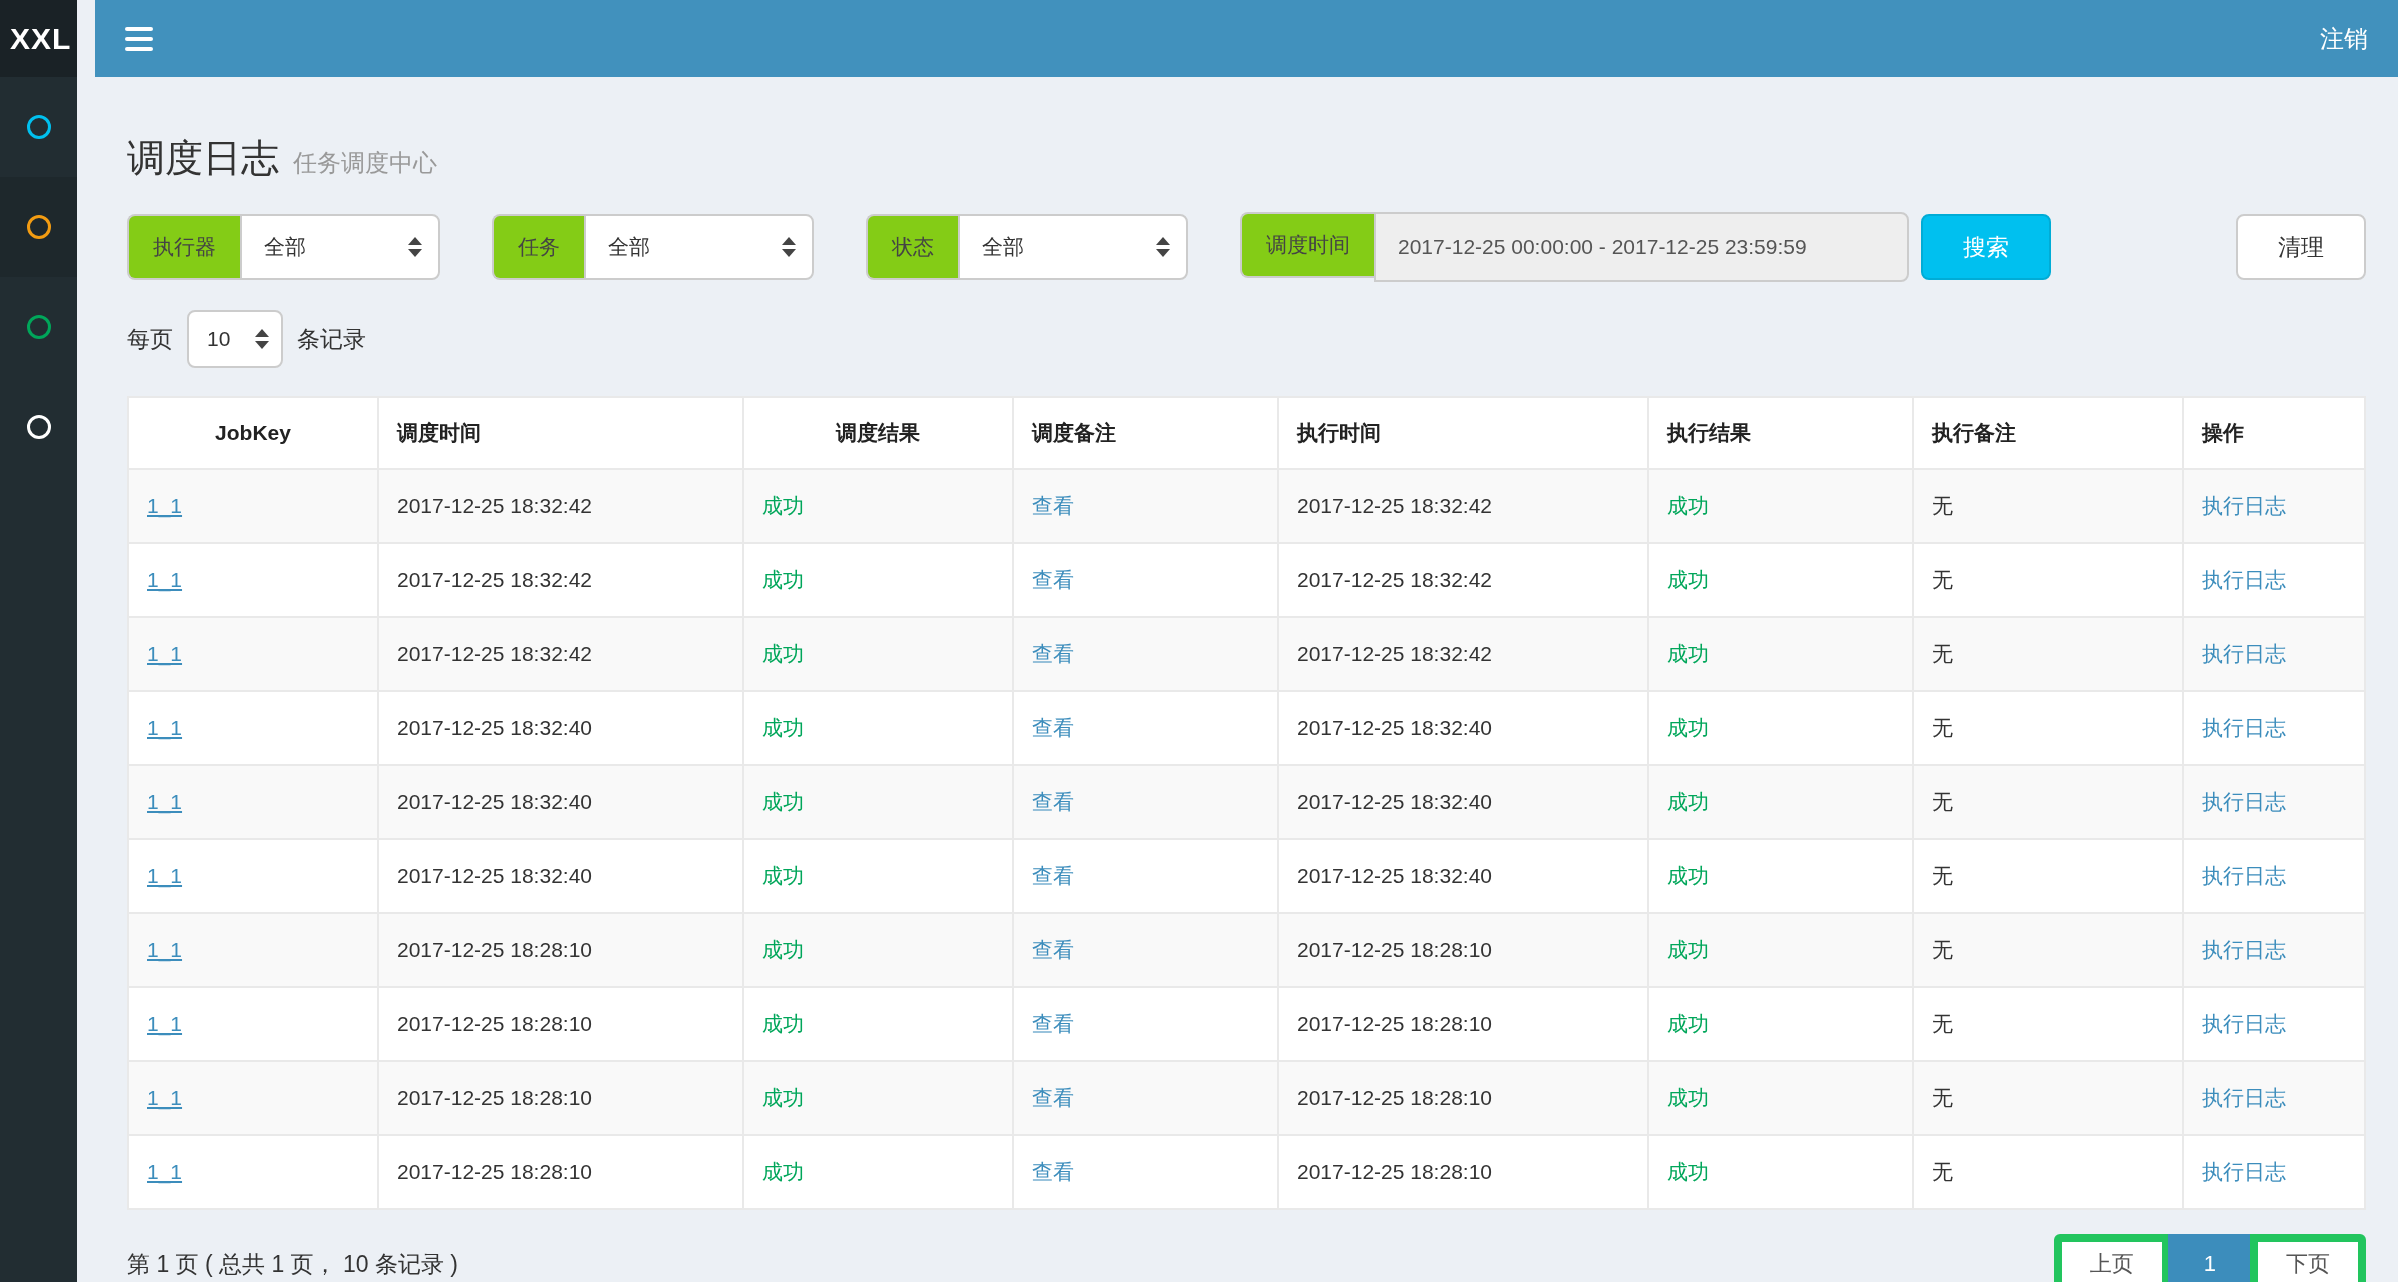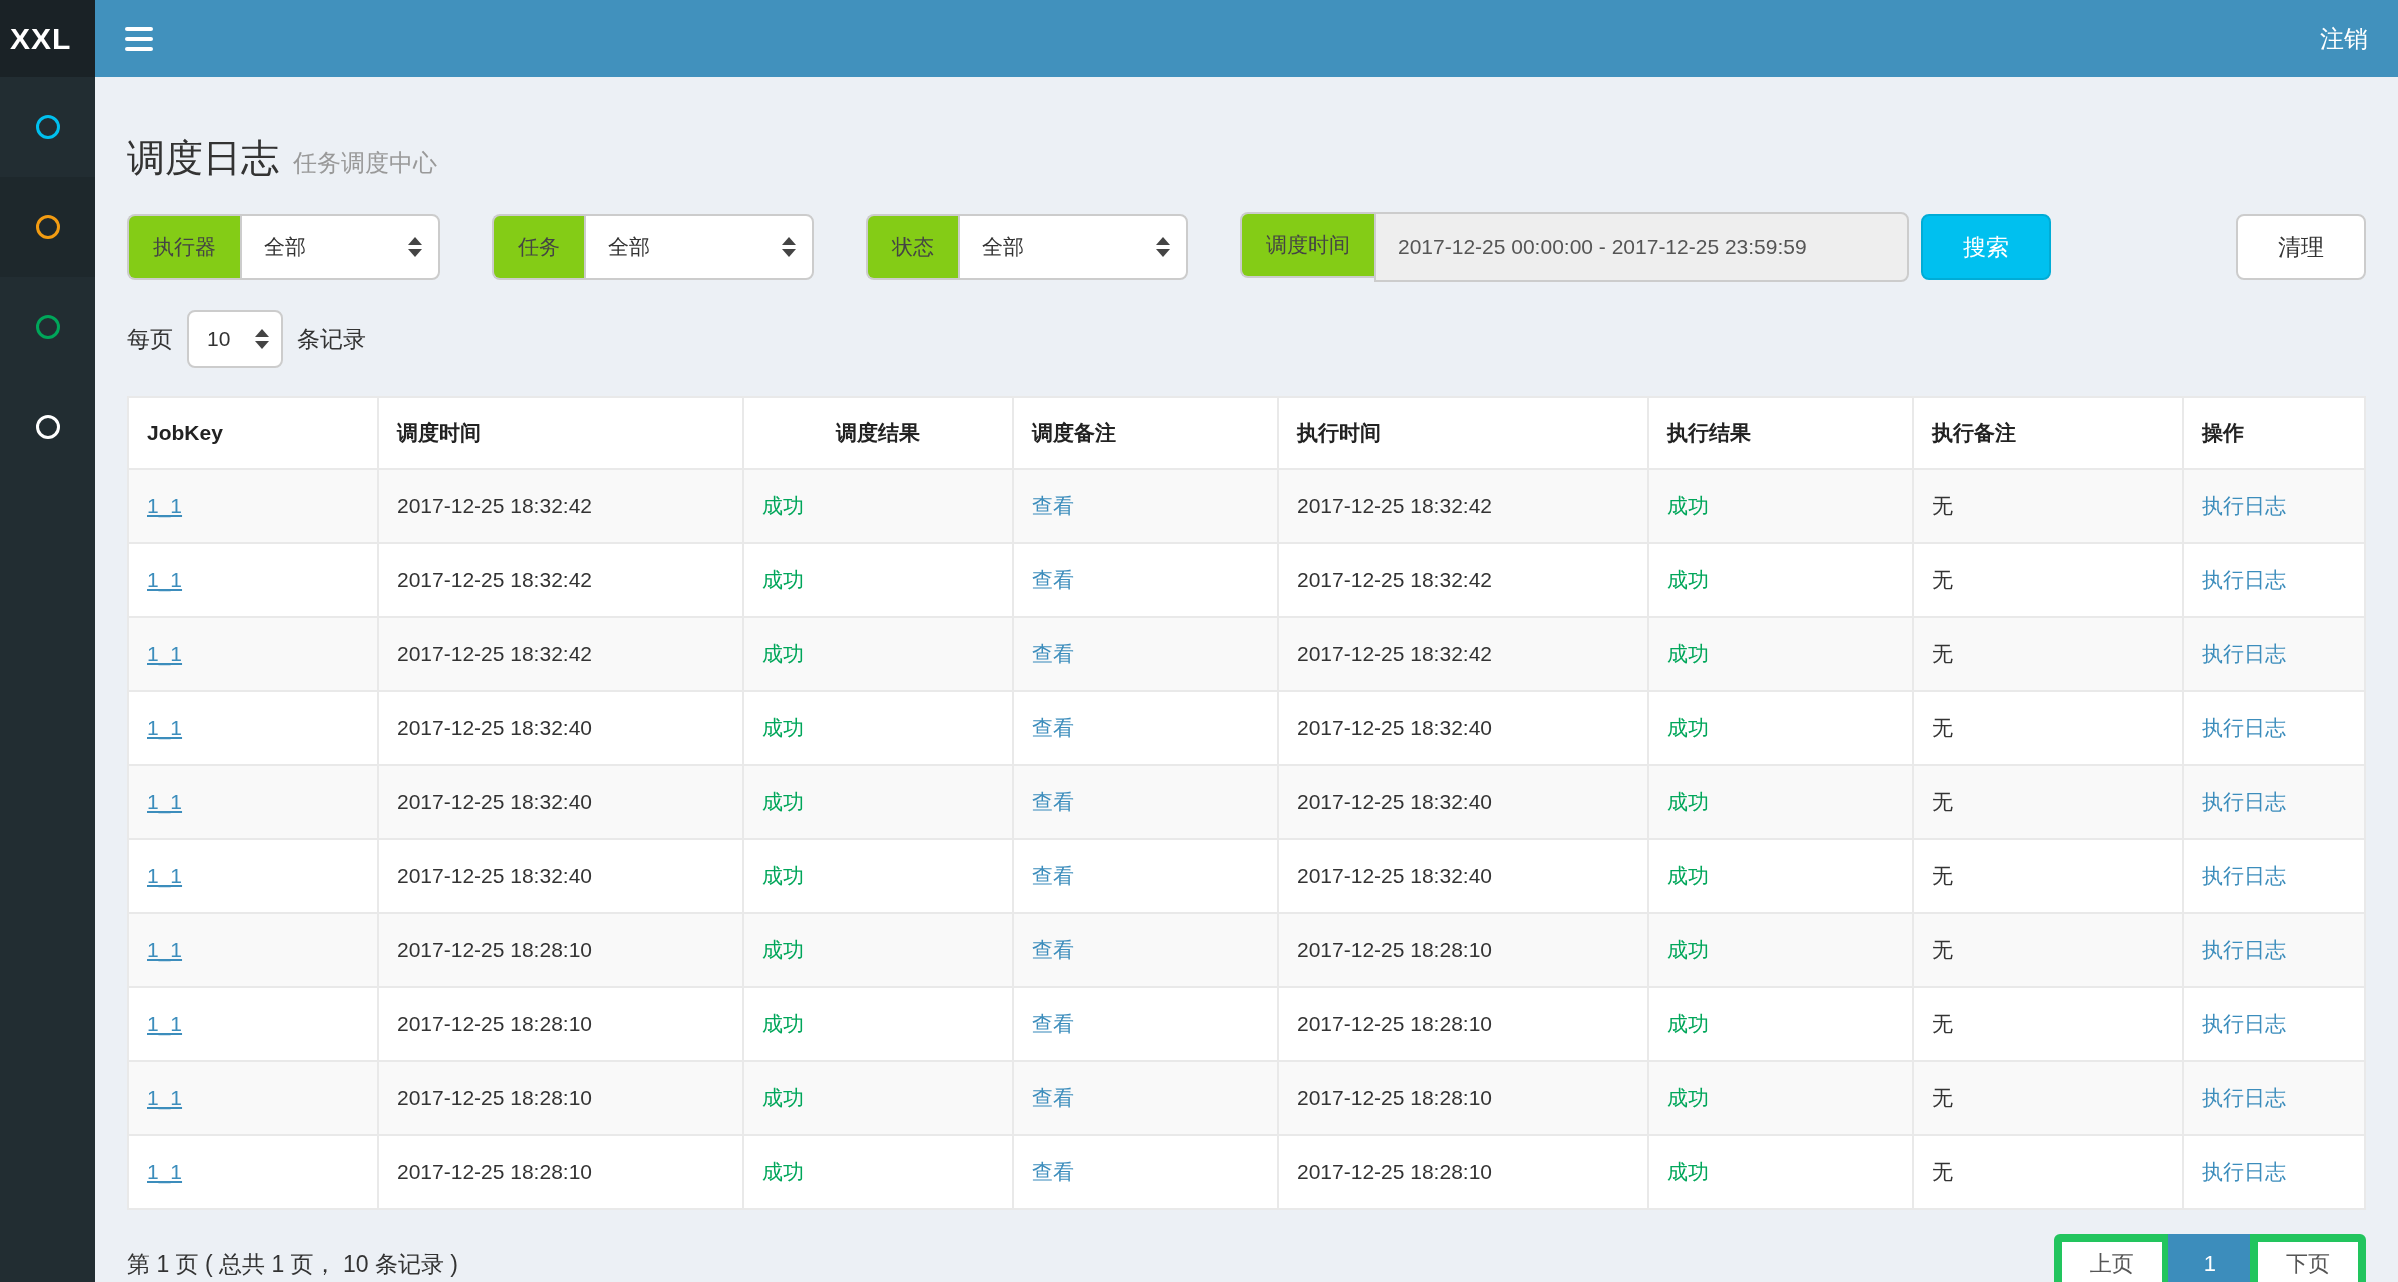--- a/index.html
+++ b/index.html
@@ -4,21 +4,21 @@
 <style>
   * { margin:0; padding:0; box-sizing:border-box; }
   html,body { width:2398px; height:1282px; overflow:hidden; }
   body {
     font-family:"Liberation Sans","DejaVu Sans",sans-serif;
     font-size:20px; color:#333; background:#ecf0f5;
   }
   a { text-decoration:none; cursor:pointer; }
 
   
-  .sidebar { position:fixed; left:0; top:0; bottom:0; width:95px; background:#222d32; z-index:20; }
+  .sidebar { position:fixed; left:0; top:0; bottom:0; width:77px; background:#222d32; z-index:20; }
   .logo {
     height:77px; background:#1a2226; color:#fff; font-weight:700; font-size:30px;
     display:flex; align-items:center; padding-left:10px; letter-spacing:1px;
   }
   .side-item { height:100px; display:flex; align-items:center; justify-content:center; cursor:pointer; }
   .side-item.active { background:#1e282c; }
   .circle-icon { width:24px; height:24px; border-radius:50%; border:3px solid #fff; }
 
   
   .navbar {
@@ -76,21 +76,21 @@
   
   table { width:100%; border-collapse:collapse; background:#fff; }
   th, td { border:2px solid #e9e9e9; padding:0 18px; text-align:left; font-size:21px; }
   th { height:72px; font-weight:700; background:#fff; color:#222; }
   td { height:74px; color:#333; }
   tbody tr:nth-child(odd) { background:#f9f9f9; }
   .link { color:#3c8dbc; }
   .jobkey { color:#3c8dbc; text-decoration:underline; }
   .ok { color:#00a65a; }
 
-  .col-1 { width:250px; } .col-2 { width:365px; } .col-3 { width:270px;text-align:center; }
+  .col-1 { width:250px;text-align:center; } .col-2 { width:365px; } .col-3 { width:270px;text-align:center; }
   .col-4 { width:265px; } .col-5 { width:370px; } .col-6 { width:265px; }
   .col-7 { width:270px; }
 
   
   .table-footer { display:flex; align-items:center; justify-content:space-between; margin-top:24px;gap:32px; }
   .summary { font-size:23px; color:#333; }
   .pagination { display:flex; }
   .pg { height:60px; display:flex; align-items:center; padding:0 28px; background:#fff;
         border:8px solid #22c55e; font-size:22px; color:#555; cursor:pointer; margin-left:-2px; }
   .pg:first-child { border-radius:6px 0 0 6px; margin-left:0; }

